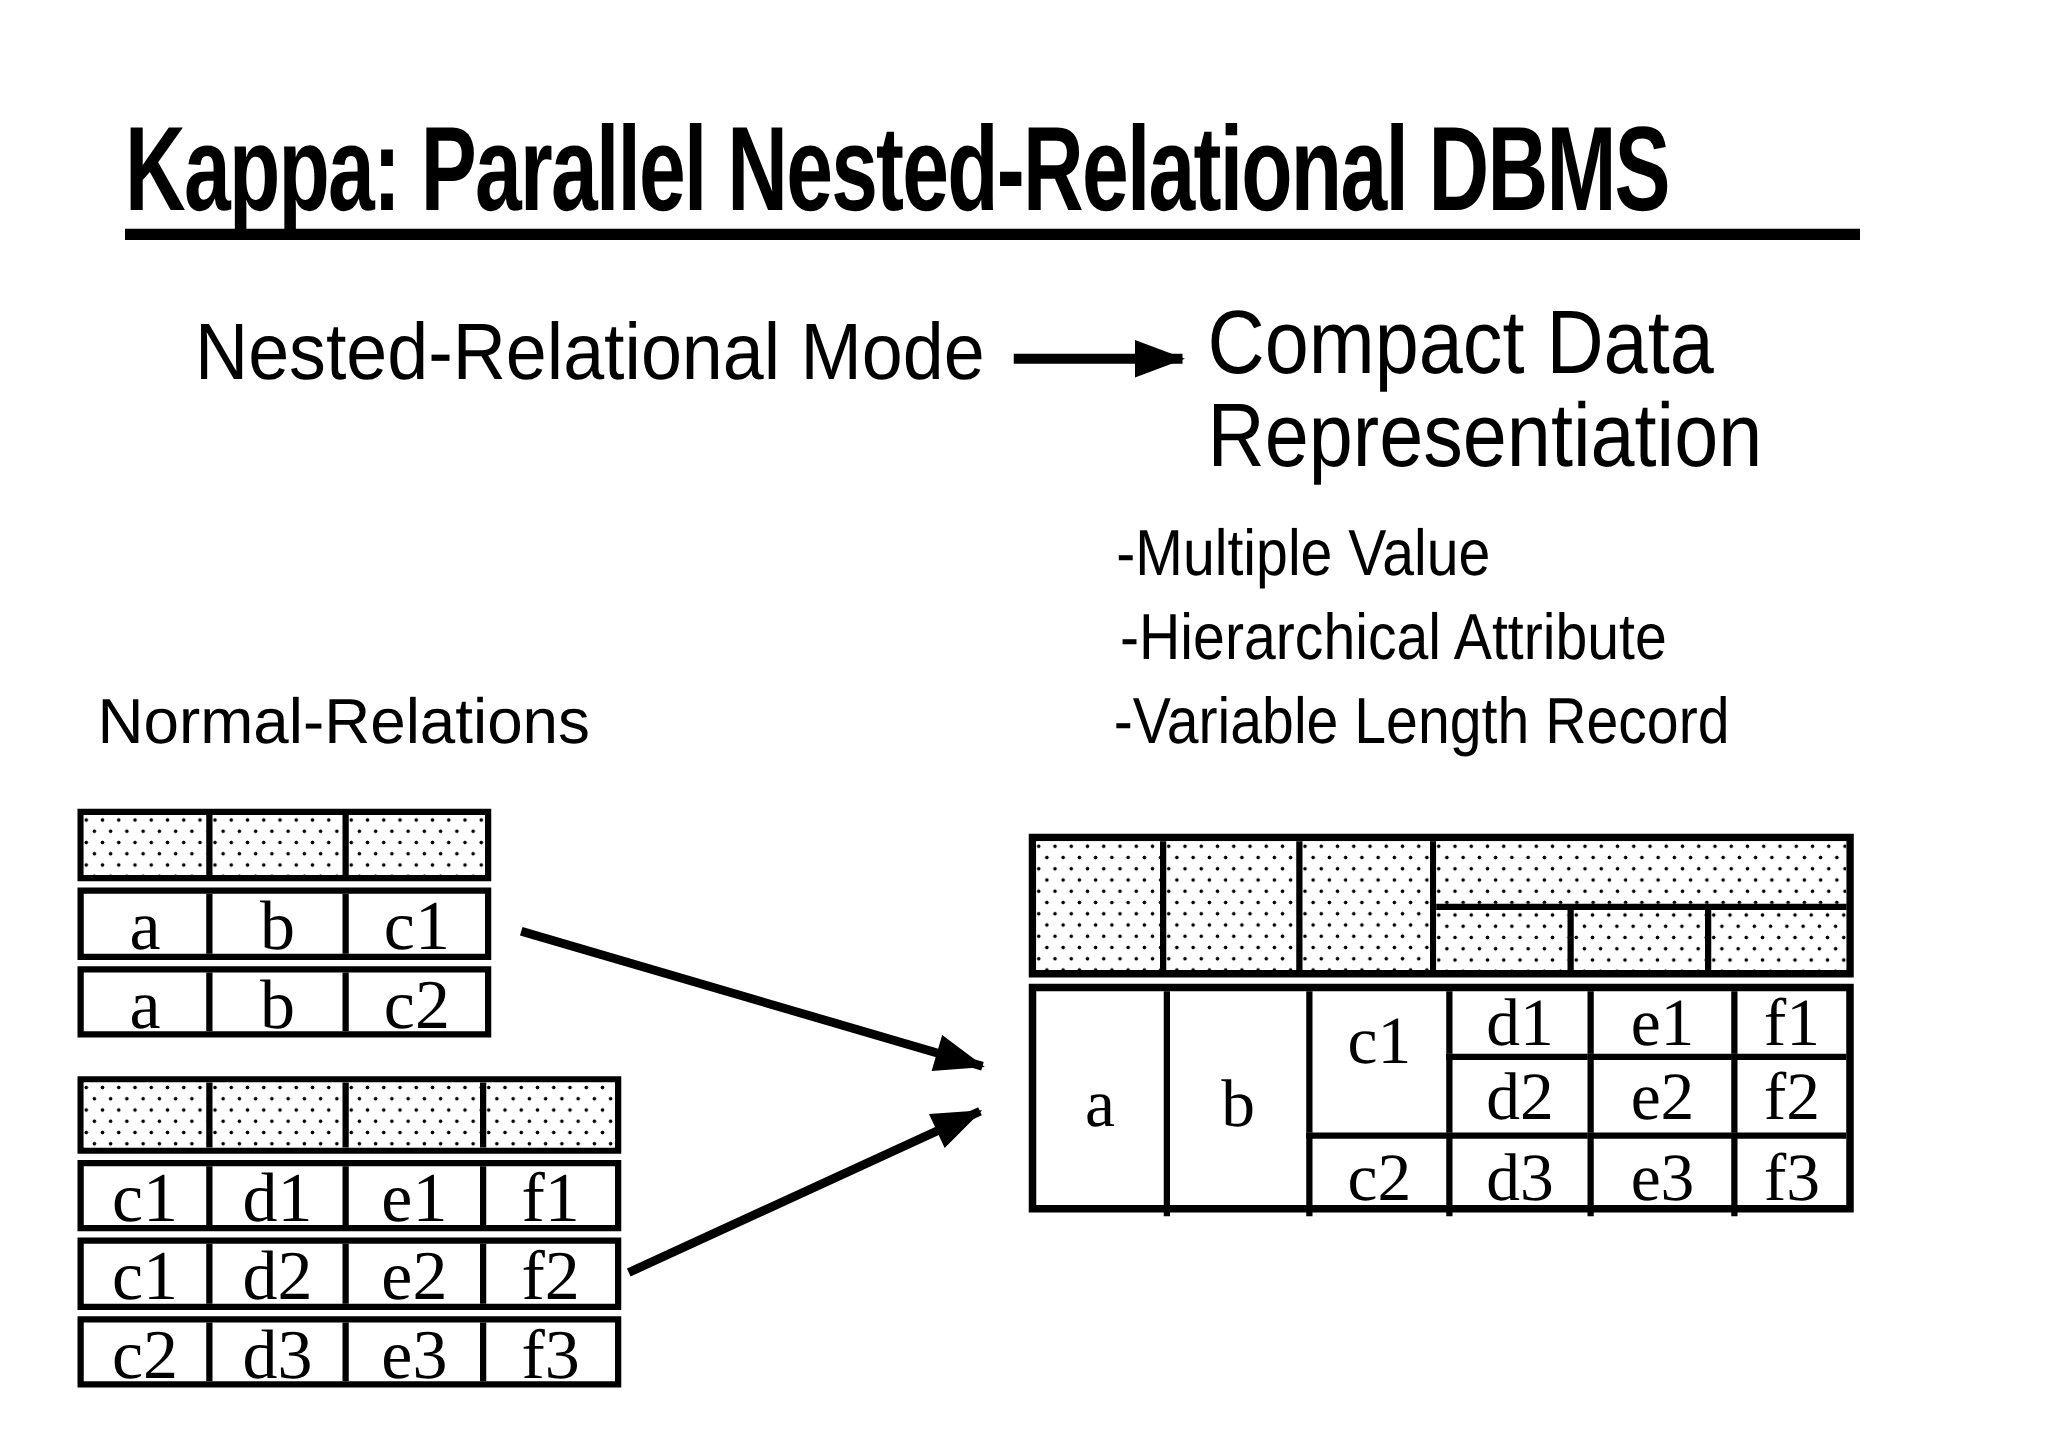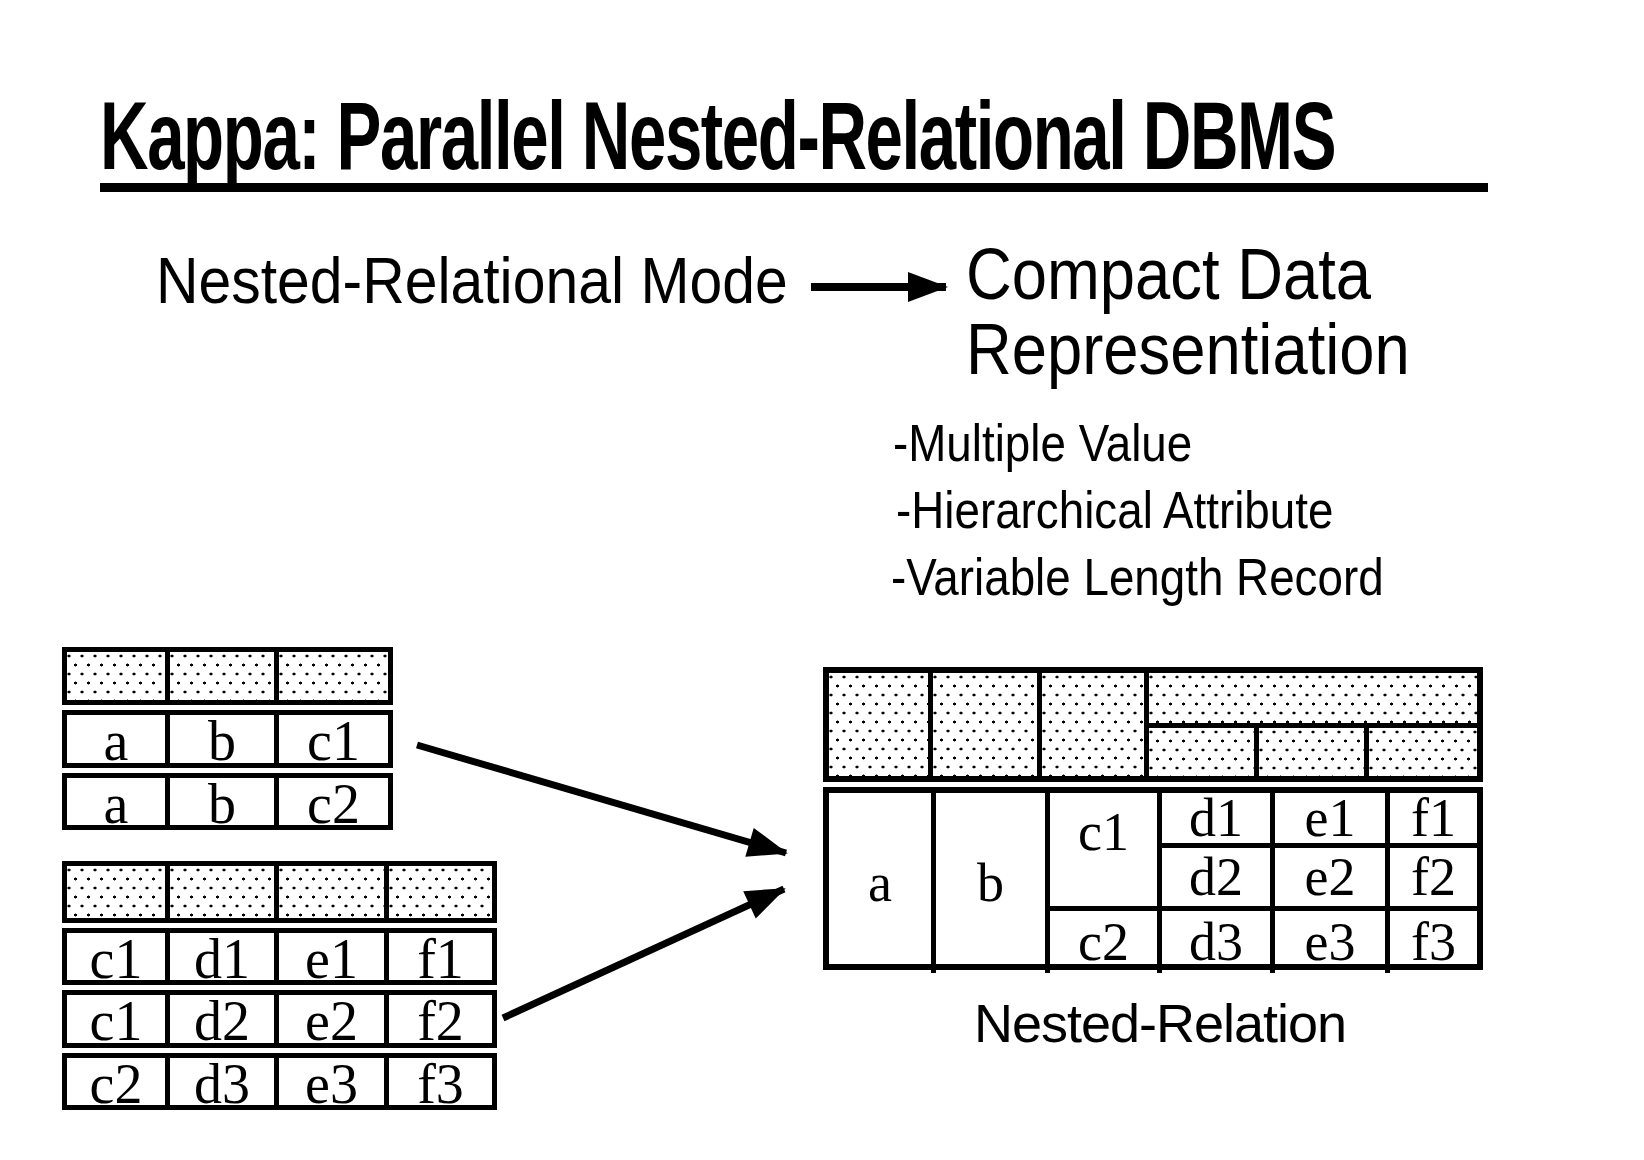--- a/index.html
+++ b/index.html
@@ -68,20 +68,21 @@
   <div class="abs title-underline"></div>
 
   <div class="abs sans src-label sxl">Nested-Relational Mode</div>
   <div class="abs sans tgt-line1 sxl">Compact Data</div>
   <div class="abs sans tgt-line2 sxl">Representiation</div>
 
   <div class="abs sans feat feat1 sxl">-Multiple Value</div>
   <div class="abs sans feat feat2 sxl">-Hierarchical Attribute</div>
   <div class="abs sans feat feat3 sxl">-Variable Length Record</div>
 
+  <div class="abs sans normal-label">Normal-Relations</div>
 
   <div class="tbox dotted-head" style="left:62px;top:647px;width:331px;height:58px;">
     <div class="tcell dotted" style="width:98px;"></div>
     <div class="tcell dotted" style="width:109px;"></div>
     <div class="tcell dotted" style="flex:1;"></div>
   </div>
   <div class="tbox" style="left:62px;top:710px;width:331px;height:58px;">
     <div class="tcell" style="width:98px;">a</div>
     <div class="tcell" style="width:109px;">b</div>
     <div class="tcell" style="flex:1;">c1</div>
@@ -141,21 +142,20 @@
     <div class="ncell n-e1 bl">e1</div>
     <div class="ncell n-f1 bl">f1</div>
     <div class="ncell n-d2 bl bt">d2</div>
     <div class="ncell n-e2 bl bt">e2</div>
     <div class="ncell n-f2 bl bt">f2</div>
     <div class="ncell n-d3 bl bt">d3</div>
     <div class="ncell n-e3 bl bt">e3</div>
     <div class="ncell n-f3 bl bt">f3</div>
   </div>
 
-  <div class="abs sans nested-label">Nested-Relation</div>
 
   <svg class="overlay" width="1644" height="1160" viewBox="0 0 1644 1160">
     <defs>
       <marker id="ah" markerUnits="userSpaceOnUse" markerWidth="44" markerHeight="34" refX="40" refY="17" orient="auto">
         <path d="M2,2 L42,17 L2,32 Z" fill="#000"></path>
       </marker>
     </defs>
     <g>
       <line x1="811" y1="287" x2="946" y2="287" stroke="#000" stroke-width="8" marker-end="url(#ah)"></line>
     </g>

